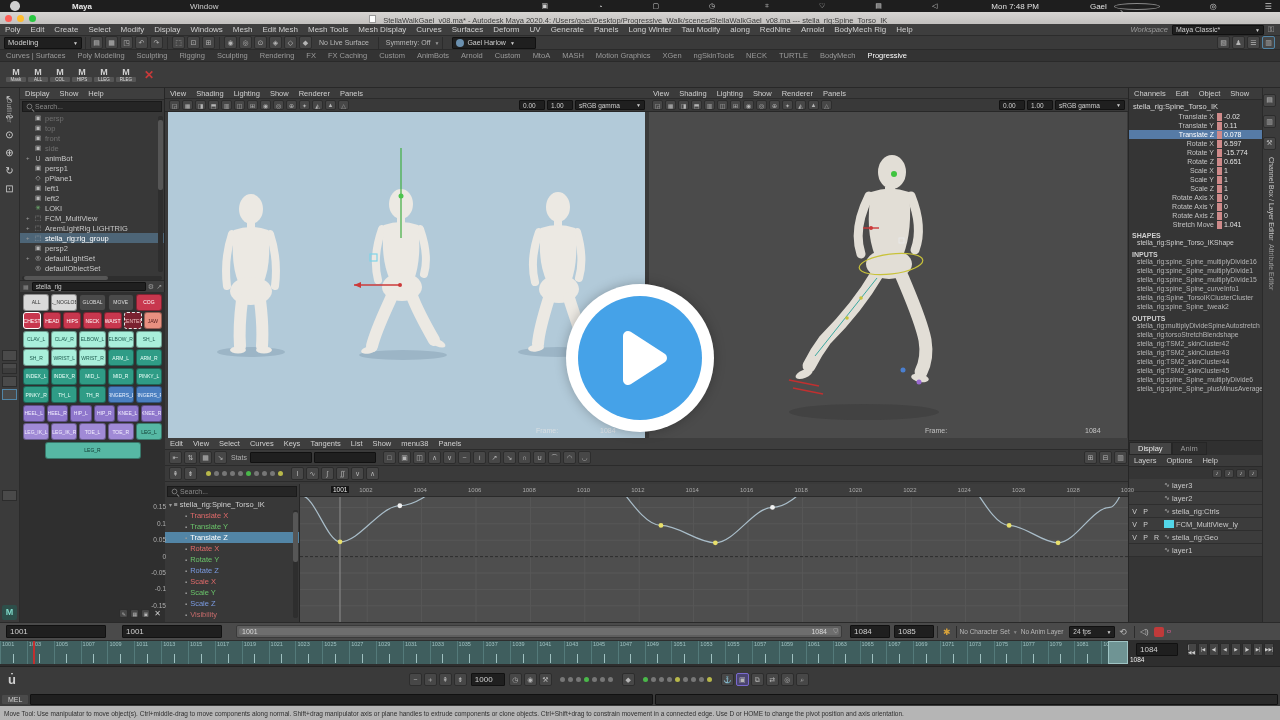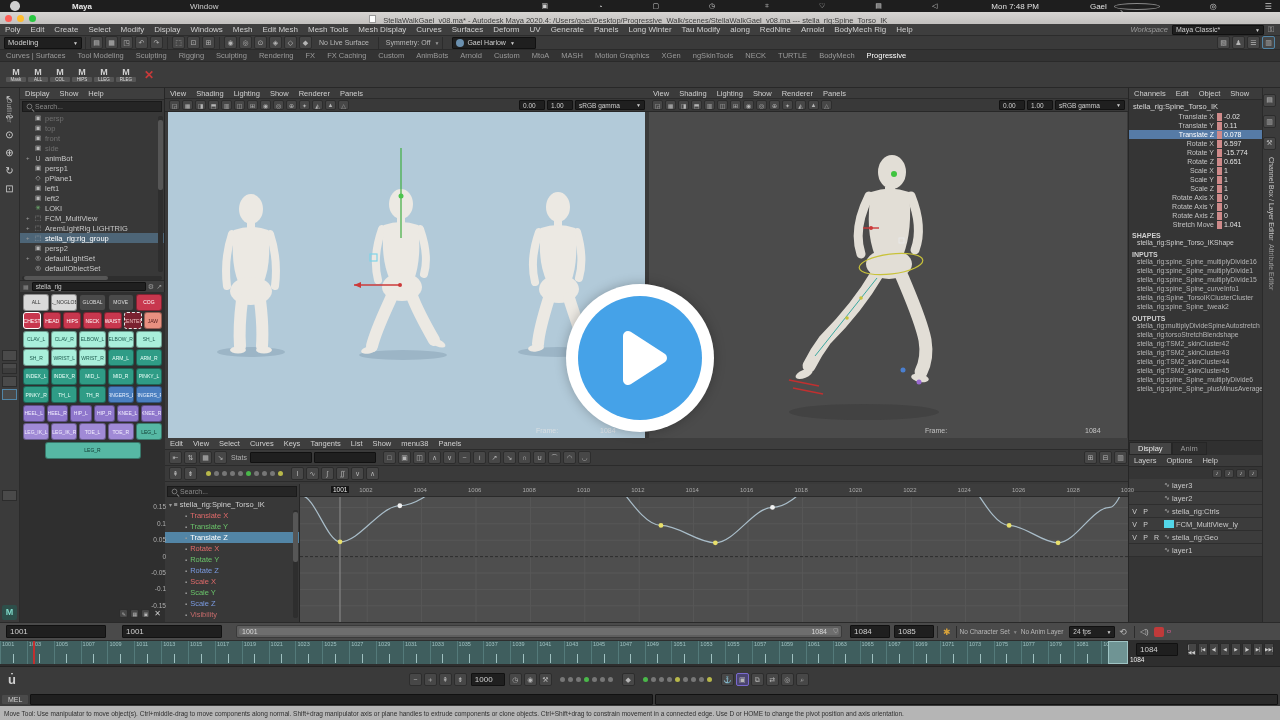--- a/index.html
+++ b/index.html
@@ -240,21 +240,21 @@
   <span id="sl-icons-4" class="row" style="margin-right:4px;">
       <span class="icon">▧</span>
       <span class="icon">♟</span>
       <span class="icon">☰</span>
       <span class="icon" style="border-color: rgb(82, 133, 166);">▥</span>
     </span>
 </div>
 
 <div id="shelftabs" class="abs row">
     <span class="menu-item">Curves | Surfaces</span>
-    <span class="menu-item">Tool Modeling</span>
+    <span class="menu-item">Poly Modeling</span>
     <span class="menu-item">Sculpting</span>
     <span class="menu-item">Rigging</span>
     <span class="menu-item">Sculpting</span>
     <span class="menu-item">Rendering</span>
     <span class="menu-item">FX</span>
     <span class="menu-item">FX Caching</span>
     <span class="menu-item">Custom</span>
     <span class="menu-item">AnimBots</span>
     <span class="menu-item">Arnold</span>
     <span class="menu-item">Custom</span>

